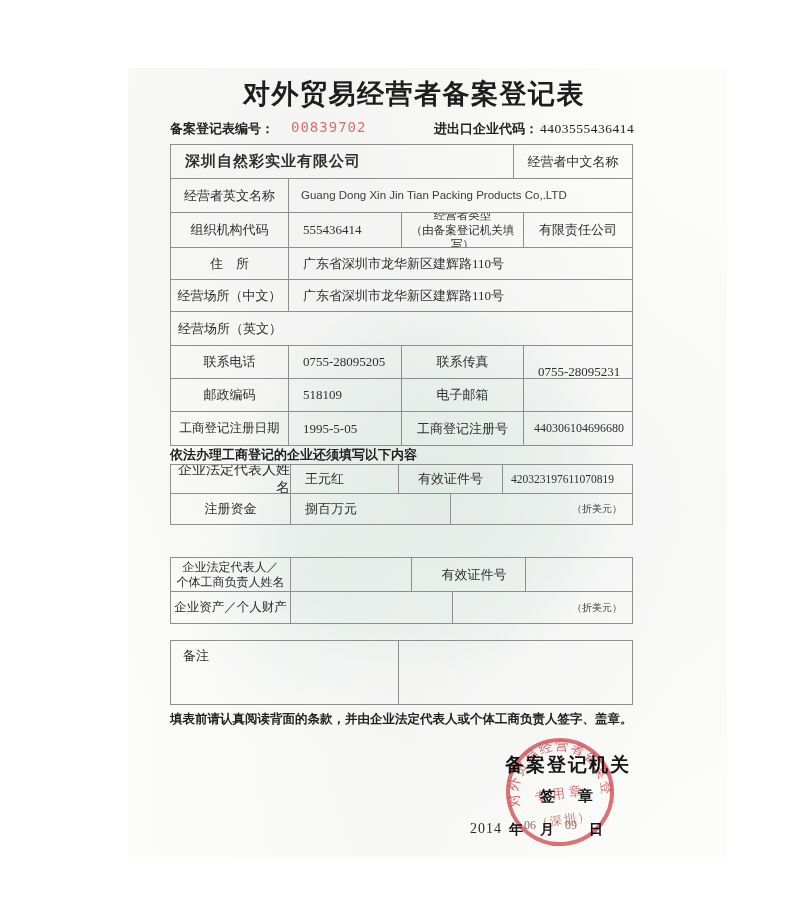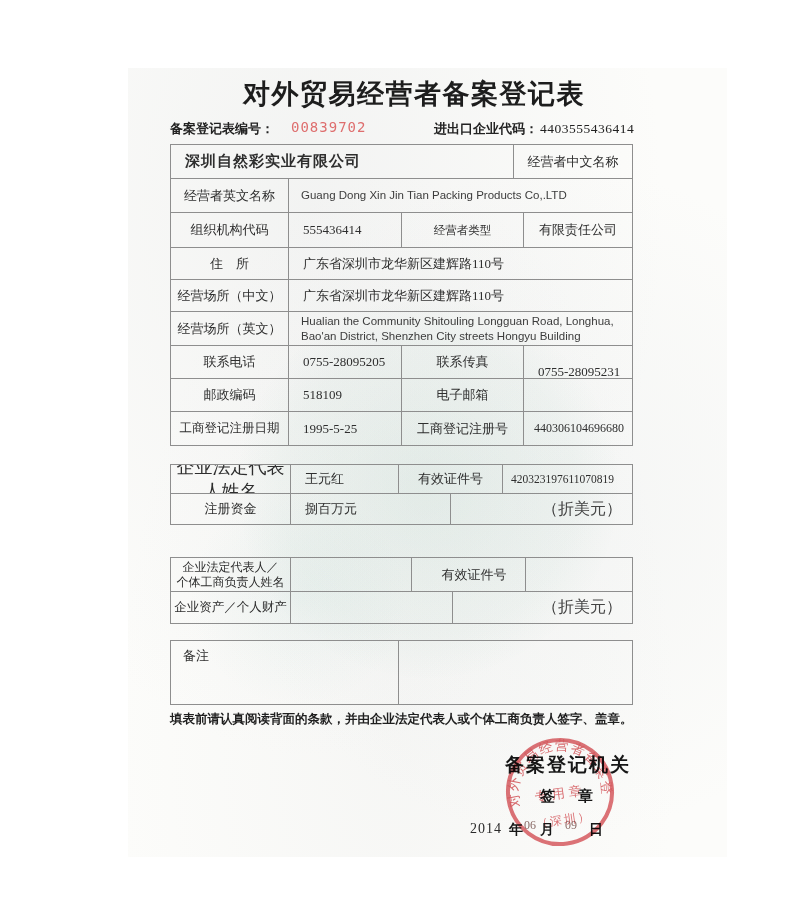--- a/index.html
+++ b/index.html
@@ -34,21 +34,21 @@
   .tc{display:flex;align-items:center;border-right:1px solid var(--bd);box-sizing:border-box;
       font-size:13px;color:var(--ink);overflow:hidden;}
   .tc:last-child{border-right:none;}
   .lab{justify-content:center;text-align:center;}
   .lab2{flex-direction:column;justify-content:center;text-align:center;font-size:11.5px;line-height:1.25;}
   .val{padding-left:14px;}
   .valc{justify-content:center;text-align:center;}
   .en{font-family:"Liberation Sans",sans-serif;font-size:11.5px;line-height:1.3;
       flex-direction:column;align-items:flex-start;justify-content:center;padding-left:12px;color:#3c3c3c;}
   .cnname{font-weight:bold;font-size:15px;letter-spacing:1px;}
-  .usd{justify-content:flex-end;padding-right:10px;font-size:16px;color:#444;}
+  .usd{justify-content:flex-end;padding-right:10px;font-size:10px;color:#444;}
   .sechead{font-family:"Liberation Sans",sans-serif;font-weight:bold;font-size:13px;color:#1f1f1f;white-space:nowrap;}
   .note{font-family:"Liberation Sans",sans-serif;font-weight:bold;font-size:12.5px;color:#1f1f1f;white-space:nowrap;}
   .authority{font-family:"Liberation Sans",sans-serif;font-weight:bold;font-size:19px;letter-spacing:2px;color:#161616;white-space:nowrap;}
   .sign{font-family:"Liberation Sans",sans-serif;font-weight:bold;font-size:15px;letter-spacing:4px;color:#161616;white-space:nowrap;}
   .dateword{font-family:"Liberation Sans",sans-serif;font-weight:bold;font-size:14px;color:#161616;}
   .dateyear{font-family:"Liberation Serif",serif;font-size:14px;color:#2a2a2a;letter-spacing:1px;}
   .datedigit{font-family:"Liberation Serif",serif;font-size:12px;color:#8a6a66;}
   .seal{position:absolute;left:375px;top:667px;width:114px;height:114px;
         transform:rotate(-8deg);mix-blend-mode:multiply;opacity:.9;}
 </style>
@@ -74,61 +74,59 @@
       </div>
       <div class="trow" style="height:34px;">
         <div class="tc lab" style="flex:0 0 118px;">经营者英文名称</div>
         <div class="tc en" style="flex:1;">Guang Dong Xin Jin Tian Packing Products Co,.LTD</div>
       </div>
       <div class="trow" style="height:35px;">
         <div class="tc lab" style="flex:0 0 118px;">组织机构代码</div>
         <div class="tc val" style="flex:0 0 113px;">555436414</div>
         <div class="tc lab2" style="flex:0 0 122px;">
           <span>经营者类型</span>
+          <span>（由备案登记机关填写）</span>
         </div>
         <div class="tc valc" style="flex:1;">有限责任公司</div>
       </div>
       <div class="trow" style="height:32px;">
         <div class="tc lab" style="flex:0 0 118px;">住　所</div>
         <div class="tc val" style="flex:1;">广东省深圳市龙华新区建辉路110号</div>
       </div>
       <div class="trow" style="height:32px;">
         <div class="tc lab" style="flex:0 0 118px;">经营场所（中文）</div>
         <div class="tc val" style="flex:1;">广东省深圳市龙华新区建辉路110号</div>
       </div>
       <div class="trow" style="height:34px;">
         <div class="tc lab" style="flex:0 0 118px;">经营场所（英文）</div>
-        <div class="tc en" style="flex:1;">
-          <span>Hualian the Community Shitouling Longguan Road, Longhua,</span>
-          <span>Bao'an District, Shenzhen City streets Hongyu Building</span>
-        </div>
       </div>
       <div class="trow" style="height:33px;">
         <div class="tc lab" style="flex:0 0 118px;">联系电话</div>
         <div class="tc val" style="flex:0 0 113px;">0755-28095205</div>
         <div class="tc lab" style="flex:0 0 122px;">联系传真</div>
         <div class="tc val" style="flex:1;margin-top:20px;">0755-28095231</div>
       </div>
       <div class="trow" style="height:33px;">
         <div class="tc lab" style="flex:0 0 118px;">邮政编码</div>
         <div class="tc val" style="flex:0 0 113px;">518109</div>
         <div class="tc lab" style="flex:0 0 122px;">电子邮箱</div>
         <div class="tc val" style="flex:1;"></div>
       </div>
       <div class="trow" style="height:33px;">
         <div class="tc lab" style="flex:0 0 118px;font-size:12.5px;">工商登记注册日期</div>
-        <div class="tc val" style="flex:0 0 113px;">1995-5-25</div>
+        <div class="tc val" style="flex:0 0 113px;">1995-5-05</div>
         <div class="tc lab" style="flex:0 0 122px;">工商登记注册号</div>
         <div class="tc val" style="flex:1;font-size:12px;padding-left:10px;">440306104696680</div>
       </div>
     </div>
 
+    <div class="abs sechead" style="left:42px;top:378px;">依法办理工商登记的企业还须填写以下内容</div>
     <div class="tbl" style="left:42px;top:396px;">
       <div class="trow" style="height:29px;">
-        <div class="tc lab" style="flex:0 0 120px;font-size:18px;">企业法定代表人姓名</div>
+        <div class="tc lab" style="flex:0 0 120px;font-size:14px;text-align:right;">企业法定代表人姓名</div>
         <div class="tc val" style="flex:0 0 108px;">王元红</div>
         <div class="tc lab" style="flex:0 0 104px;">有效证件号</div>
         <div class="tc val" style="flex:1;font-size:11.5px;padding-left:8px;">420323197611070819</div>
       </div>
       <div class="trow" style="height:30px;">
         <div class="tc lab" style="flex:0 0 120px;">注册资金</div>
         <div class="tc val" style="flex:0 0 160px;">捌百万元</div>
         <div class="tc usd" style="flex:1;">（折美元）</div>
       </div>
     </div>

